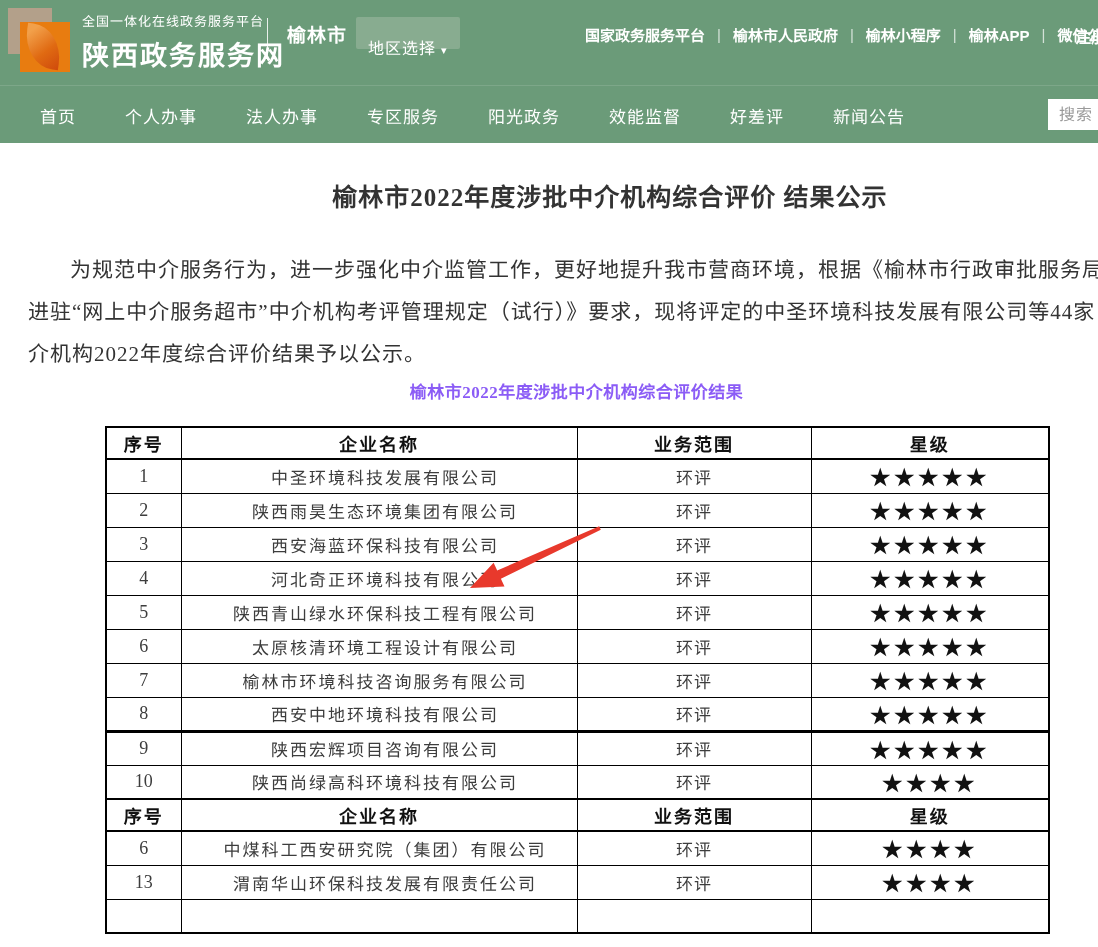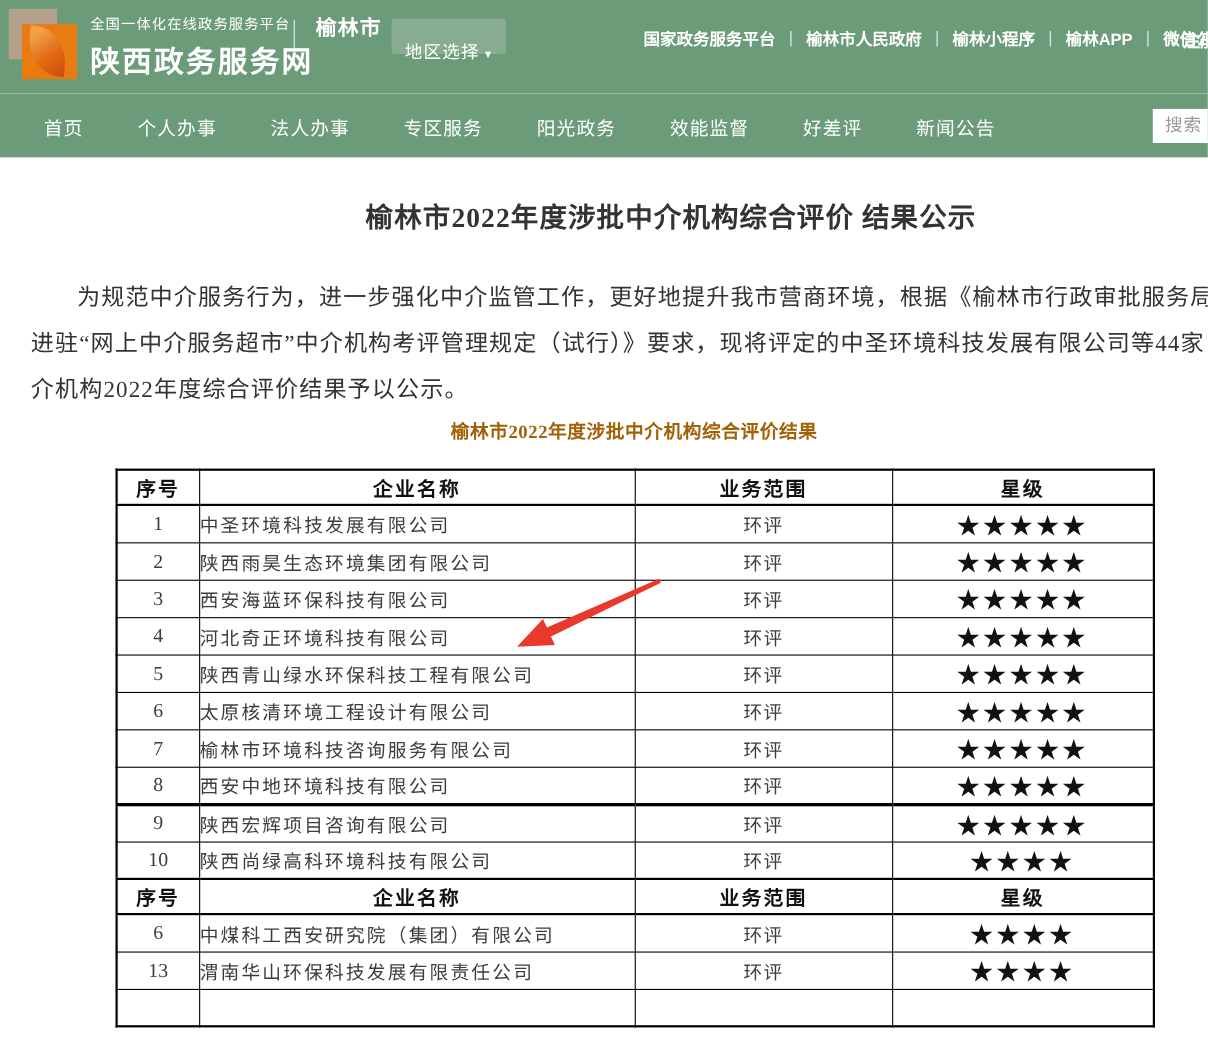--- a/index.html
+++ b/index.html
@@ -39,21 +39,21 @@
     transform: rotate(8deg);
   }
   .brand { position: absolute; left: 82px; top: 11px; color: #fff; }
   .brand .small { font-size: 13px; letter-spacing: 1px; }
   .brand .big { font-size: 27px; font-weight: bold; letter-spacing: 2px; margin-top: 4px; }
   .header-divider {
     position: absolute; left: 267px; top: 18px;
     width: 1px; height: 42px; background: rgba(255,255,255,.85);
   }
   .city-name {
-    position: absolute; left: 287px; top: 10px;
+    position: absolute; left: 287px; top: 20px;
     color: #fff; font-size: 19px; font-weight: bold; letter-spacing: 1px;
   }
   .region-btn {
     position: absolute; left: 356px; top: 17px;
     height: 20px; padding: 16px 12px;
     background: #88ac90; color: #fff;
     font-size: 16px; line-height: 31px;
     border: none; border-radius: 2px; cursor: pointer;
     letter-spacing: 1px;
   }
@@ -117,21 +117,21 @@
     margin-top: 36px;
     font-size: 21px;
     line-height: 42px;
     letter-spacing: 1px;
   }
   .paragraph .line { white-space: nowrap; }
   .paragraph .line.indent { text-indent: 42px; }
   .table-caption {
     width: 943px; margin-left: 77px; margin-top: 3px;
     text-align: center; font-size: 17px; font-weight: bold;
-    letter-spacing: 0.5px; color: #a16207;
+    letter-spacing: 0.5px; color: #8b5cf6;
   }
 
   
   table.results {
     margin-left: 77px; margin-top: 23px;
     width: 943px;
     table-layout: fixed;
     border-collapse: collapse;
     border: 2px solid #000;
     font-family: "Liberation Serif", "DejaVu Serif", serif;
@@ -142,21 +142,21 @@
   }
   table.results tr.header-row th {
     height: 32px;
     font-size: 18px; font-weight: bold; letter-spacing: 2px;
     text-align: center; color: #111;
     border-bottom: 2px solid #000;
   }
   table.results tr.header-row:not(:first-child) th { border-top: 2px solid #000; }
   table.results td { height: 34px; color: #3d3d3d; }
   table.results td.num  { text-align: center; font-size: 18px; }
-  table.results td.name { text-align: left; padding-left: 0; font-size: 17px; letter-spacing: 2px; }
+  table.results td.name { text-align: center; padding-left: 12px; font-size: 17px; letter-spacing: 2px; }
   table.results td.scope{ text-align: center; font-size: 17px; letter-spacing: 1px; }
   table.results td.stars{ text-align: center; font-size: 21px; letter-spacing: 3px; color: #111; }
   
   table.results tbody tr:nth-child(10) td { border-top: 3px solid #000; }
 
   
   .arrow-overlay {
     position: absolute; left: 440px; top: 513px;
     width: 180px; height: 90px;
     pointer-events: none;

